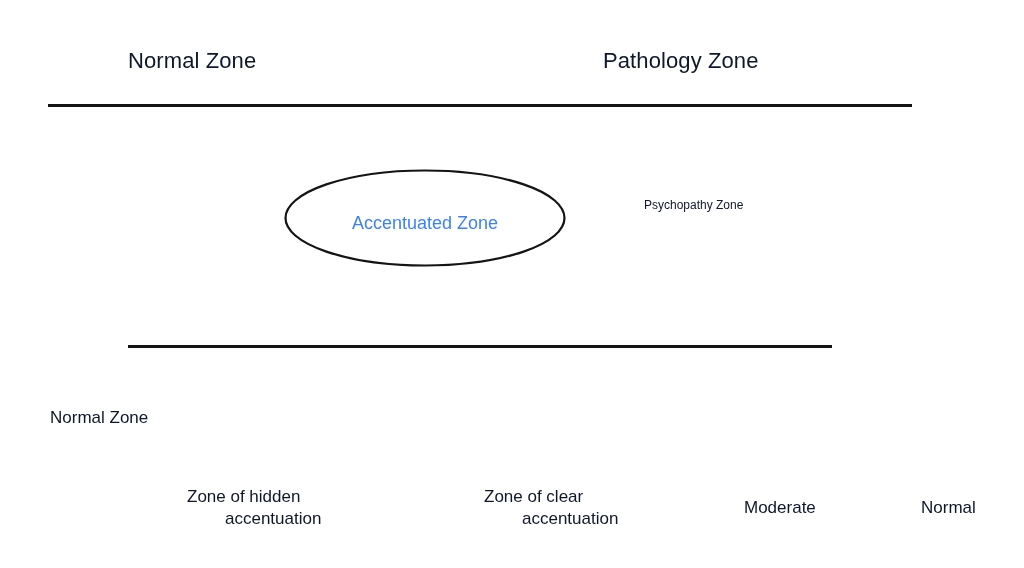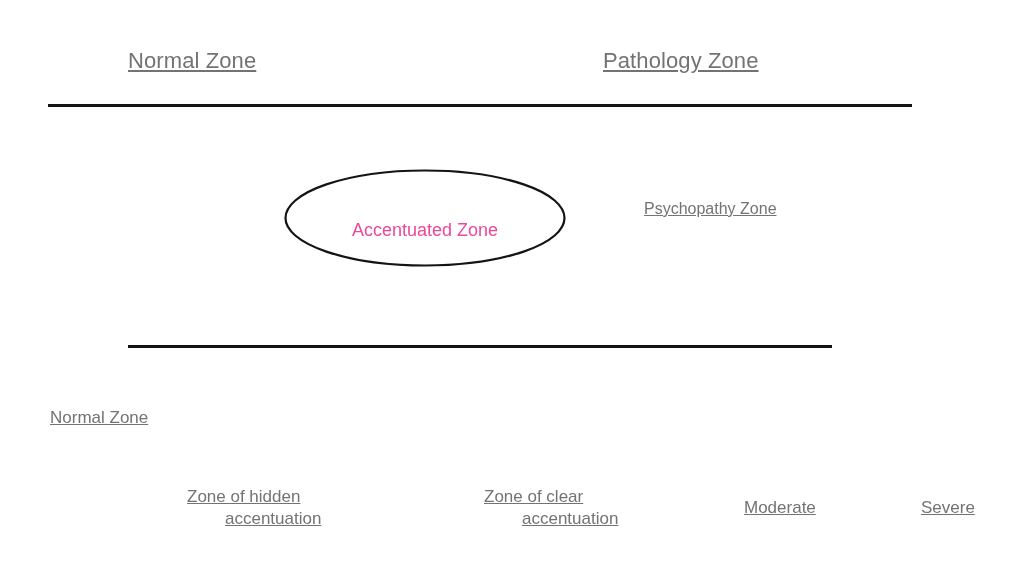--- a/index.html
+++ b/index.html
@@ -18,23 +18,22 @@
     height: 568px;
     background: #ffffff;
     overflow: hidden;
   }
 
   
   .txt {
     position: absolute;
     white-space: pre;
     line-height: 1.32;
-    color: #737373;
+    color: #0f172a;
     font-weight: 400;
-    text-decoration: underline;
   }
 
   
   .zone-heading {
     font-size: 22px;
     letter-spacing: 0.1px;
   }
   #label-normal-zone-top   { left: 128px; top: 46px; }
   #label-pathology-zone    { left: 603px; top: 46px; }
 
@@ -62,36 +61,36 @@
     overflow: visible;
   }
   #ellipse-accentuated-zone .ell-shape {
     fill: #ffffff;
     stroke: #141414;
     stroke-width: 2.2;
   }
   #label-accentuated-zone {
     position: absolute;
     left: 0;
-    top: 12px;
+    top: 5px;
     width: 282px;
     height: 98px;
     display: flex;
     align-items: center;
     justify-content: center;
     font-size: 18px;
-    color: #ec4899;
+    color: #3b82f6;
     pointer-events: none;
   }
 
   
   #label-psychopathy-zone {
     left: 644px;
     top: 198px;
-    font-size: 16px;
+    font-size: 12px;
   }
 
   
   #label-normal-zone-bottom {
     left: 50px;
     top: 407px;
     font-size: 17px;
   }
 
   .severity-label {
@@ -127,15 +126,15 @@
   <div class="rule" id="divider-lower"></div>
 
   <div class="txt" id="label-normal-zone-bottom">Normal Zone</div>
 
   <div class="txt severity-label" id="label-hidden-accentuation"><span class="line1">Zone of hidden</span><span class="line2">accentuation</span></div>
 
   <div class="txt severity-label" id="label-clear-accentuation"><span class="line1">Zone of clear</span><span class="line2">accentuation</span></div>
 
   <div class="txt severity-label" id="label-moderate">Moderate</div>
 
-  <div class="txt severity-label" id="label-severe">Severe</div>
+  <div class="txt severity-label" id="label-severe">Normal</div>
 
 </div>
 
 </body></html>

